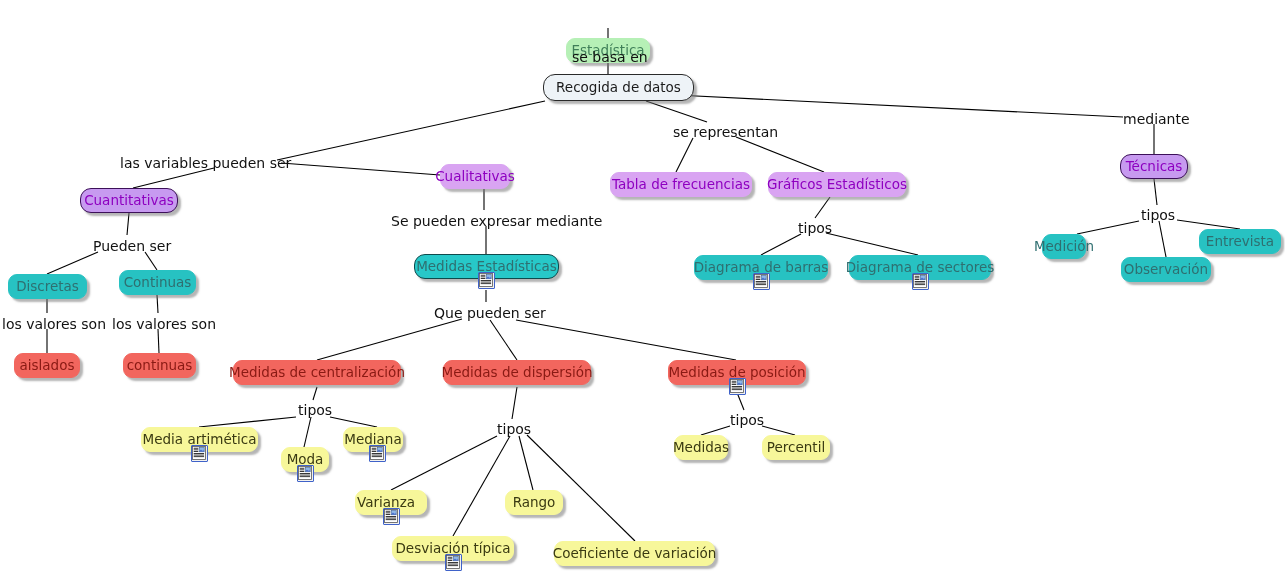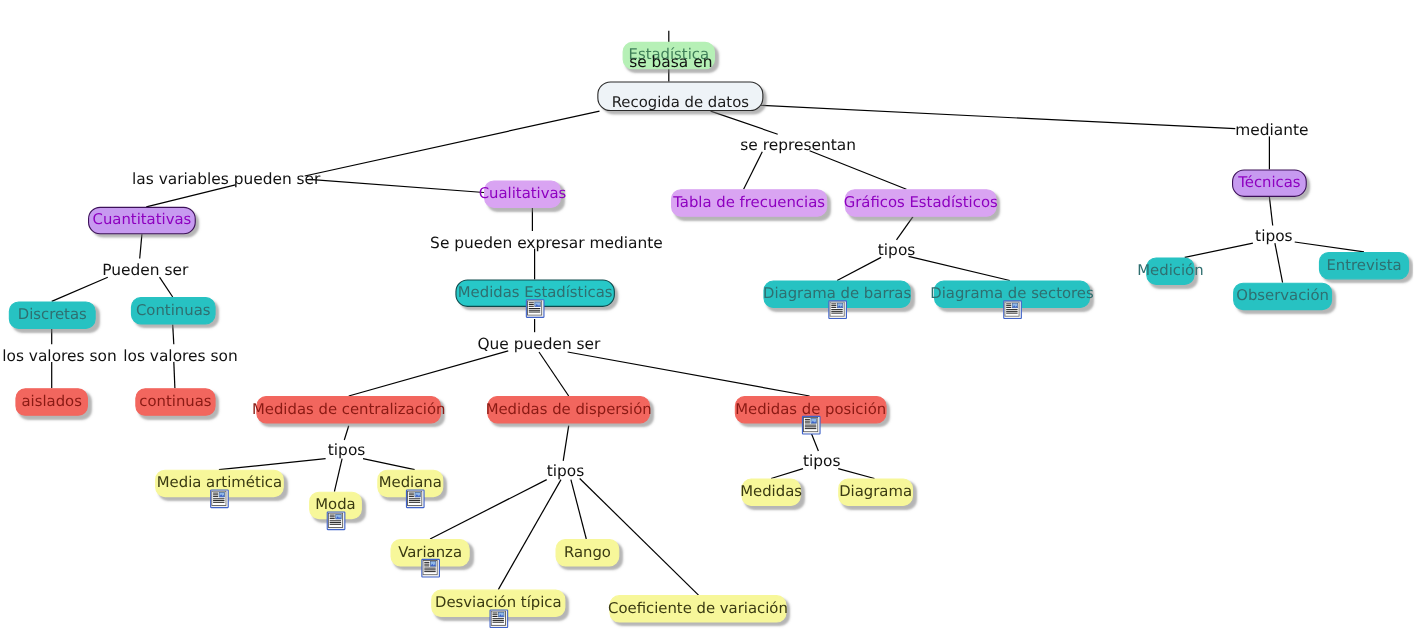--- a/index.html
+++ b/index.html
@@ -155,21 +155,21 @@
       <line x1="527" y1="435" x2="635" y2="541" stroke="#000000" stroke-width="1.1"></line>
       <line x1="736" y1="390" x2="744" y2="410" stroke="#000000" stroke-width="1.1"></line>
       <line x1="730" y1="426" x2="701" y2="435" stroke="#000000" stroke-width="1.1"></line>
       <line x1="762" y1="426" x2="795" y2="435" stroke="#000000" stroke-width="1.1"></line>
     </svg>
 
   <div id="node-layer">
       <div class="node n-green" style="left: 566px; top: 2px; width: 84px;">
         <span>Estadística</span>
       </div>
-      <div class="node n-white" style="left: 543px; top: 74px; width: 151px; align-items: flex-end;">
+      <div class="node n-white" style="left: 543px; top: 74px; width: 151px;">
         <span>Recogida de datos</span>
       </div>
       <div class="node n-purple-sel" style="left: 80px; top: 188px; width: 98px;">
         <span>Cuantitativas</span>
       </div>
       <div class="node n-purple" style="left: 440px; top: 164px; width: 70px;">
         <span>Cualitativas</span>
       </div>
       <div class="node n-purple" style="left: 610px; top: 172px; width: 142px;">
         <span>Tabla de frecuencias</span>
@@ -312,21 +312,21 @@
           <rect x="7.2" y="1.6" width="5" height="4.2" fill="#8fb8e8" stroke="#3b5d8f" stroke-width="0.6"></rect>
           <path d="M7.4 5.6 L9 3.4 L10.2 5 L11.2 4 L12.1 5.6 Z" fill="#3f62c9"></path>
           <rect x="1.7" y="1.8" width="4.6" height="0.9" fill="#222"></rect>
           <rect x="1.7" y="3.4" width="4.6" height="0.9" fill="#222"></rect>
           <rect x="1.7" y="5.0" width="4.6" height="0.9" fill="#222"></rect>
           <rect x="1.7" y="7.0" width="10.4" height="0.9" fill="#222"></rect>
           <rect x="1.7" y="8.6" width="10.4" height="0.9" fill="#222"></rect>
           <rect x="1.7" y="10.2" width="10.4" height="0.9" fill="#222"></rect>
         </svg>
       </span>
-      <div class="node n-yellow" style="left: 355px; top: 490px; width: 72px;">
+      <div class="node n-yellow" style="left: 355px; top: 490px; width: 72px; justify-content: flex-end;">
         <span>Varianza</span>
       </div>
       <span class="badge" style="left: 382.5px; top: 508px;">
         <svg width="14" height="14" viewBox="0 0 14 14">
           <rect x="0.5" y="0.5" width="13" height="13" fill="#ffffff" stroke="#555" stroke-width="0.8"></rect>
           <rect x="7.2" y="1.6" width="5" height="4.2" fill="#8fb8e8" stroke="#3b5d8f" stroke-width="0.6"></rect>
           <path d="M7.4 5.6 L9 3.4 L10.2 5 L11.2 4 L12.1 5.6 Z" fill="#3f62c9"></path>
           <rect x="1.7" y="1.8" width="4.6" height="0.9" fill="#222"></rect>
           <rect x="1.7" y="3.4" width="4.6" height="0.9" fill="#222"></rect>
           <rect x="1.7" y="5.0" width="4.6" height="0.9" fill="#222"></rect>
@@ -354,21 +354,21 @@
           <rect x="1.7" y="10.2" width="10.4" height="0.9" fill="#222"></rect>
         </svg>
       </span>
       <div class="node n-yellow" style="left: 554px; top: 541px; width: 161px;">
         <span>Coeficiente de variación</span>
       </div>
       <div class="node n-yellow" style="left: 674px; top: 435px; width: 54px;">
         <span>Medidas</span>
       </div>
       <div class="node n-yellow" style="left: 762px; top: 435px; width: 68px;">
-        <span>Diagrama</span>
+        <span>Percentil</span>
       </div>
     </div>
   <div id="label-layer">
       <div class="link-label" style="left: 572px; top: 50px;">se basa en</div>
       <div class="link-label" style="left: 120px; top: 156px;">las variables pueden ser</div>
       <div class="link-label" style="left: 673px; top: 125px;">se representan</div>
       <div class="link-label" style="left: 1123px; top: 112px;">mediante</div>
       <div class="link-label" style="left: 93px; top: 239px;">Pueden ser</div>
       <div class="link-label" style="left: 391px; top: 214px;">Se pueden expresar mediante</div>
       <div class="link-label" style="left: 798px; top: 221px;">tipos</div>

